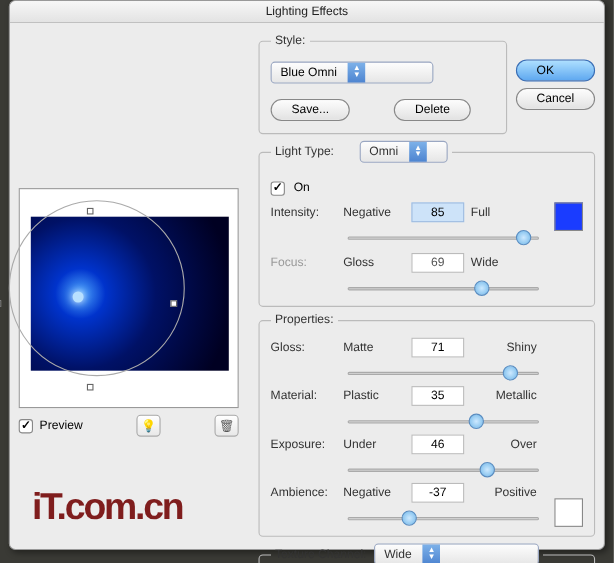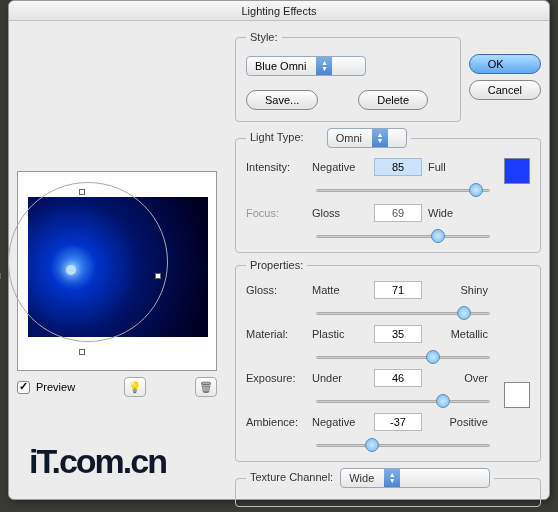--- a/index.html
+++ b/index.html
@@ -34,21 +34,21 @@
 .slider .thumb { position: absolute; top: 1px; width: 14px; height: 14px; background: radial-gradient(#cde9ff,#6fb6e8); border: 1px solid #5a8cc0; border-radius: 50%; transform: translateX(-7px); }
 .select { display: inline-flex; align-items: center; height: 20px; border: 1px solid #9aa7c2; border-radius: 4px; background: linear-gradient(#fdfdfd,#e6e6e6); padding: 0 0 0 8px; overflow: hidden; }
 .select .txt { padding-right: 10px; }
 .select .arrows { width: 16px; height: 20px; background: linear-gradient(#7fb3ea,#4b82cf); color: #fff; display: flex; flex-direction: column; align-items: center; justify-content: center; line-height: 6px; font-size: 7px; }
 .btn { height: 20px; border-radius: 10px; border: 1px solid #888; background: linear-gradient(#fdfdfd,#e2e2e2); padding: 0 18px; line-height: 18px; display: inline-block; }
 .btn.default { background: linear-gradient(#aee0ff,#5fa8f0); border-color: #3a6eb5; color: #000; }
 .btn-col { display: flex; flex-direction: column; gap: 6px; margin-left: auto; }
 .swatch { width: 26px; height: 26px; border: 1px solid #888; }
 .swatch.blue { background: #1a3cff; }
 .swatch.white { background: #fff; }
-.logo { position: absolute; left: 20px; bottom: 18px; font-size: 34px; font-weight: bold; color: #0f172a; letter-spacing: -2px; font-family: Arial, sans-serif; }
+.logo { position: absolute; left: 20px; bottom: 18px; font-size: 34px; font-weight: bold; color: #7f1d1d; letter-spacing: -2px; font-family: Arial, sans-serif; }
 .sliderrow { display: grid; grid-template-columns: 60px 56px 48px 66px; align-items: center; gap: 6px; }
 .sliderwrap { grid-column: 2 / 5; }
 .propgrid .sublbl-r { text-align: right; }
 </style>
 </head>
 <body>
 
 <div class="dialog">
   <div class="titlebar">Lighting Effects</div>
   <div class="content">
@@ -73,21 +73,21 @@
         <div class="icon-well">🗑</div>
       </div>
       <div class="logo">iT.com.cn</div>
     </div>
 
     <div class="right">
       <div class="topline">
         <fieldset class="group" style="flex:1">
           <legend>Style:</legend>
           <div class="row">
-            <div class="select" style="width:120px">
+            <div class="select" style="width:148px">
               <span class="txt">Blue Omni</span>
               <span class="arrows">▲<br>▼</span>
             </div>
           </div>
           <div class="row" style="margin-top:8px;gap:40px">
             <span class="btn">Save...</span>
             <span class="btn">Delete</span>
           </div>
         </fieldset>
         <div class="btn-col">
@@ -97,20 +97,24 @@
       </div>
 
       <fieldset class="group">
         <legend>
           <span>Light Type:</span>
           <span class="select" style="width:80px;margin-left:20px;vertical-align:middle">
             <span class="txt">Omni</span>
             <span class="arrows">▲<br>▼</span>
           </span>
         </legend>
+        <div class="row">
+          <span class="checkbox checked"></span>
+          <span>On</span>
+        </div>
         <div style="display:flex;align-items:flex-start;gap:6px">
          <div style="flex:1">
           <div class="sliderrow">
             <span class="lbl">Intensity:</span>
             <span class="sublbl">Negative</span>
             <input class="nbox" value="85" style="">
             <span class="sublbl-r">Full</span>
             <span></span>
             <div class="slider sliderwrap">
                   <div class="track"></div>
@@ -128,21 +132,21 @@
                   <div class="thumb" style="left:70%"></div>
                 </div>
           </div>
          </div>
          <div class="swatch blue"></div>
         </div>
       </fieldset>
 
       <fieldset class="group propgrid">
         <legend>Properties:</legend>
-        <div style="display:flex;align-items:center;gap:6px">
+        <div style="display:flex;align-items:flex-end;gap:6px">
          <div style="flex:1">
           <div class="sliderrow">
             <span class="lbl">Gloss:</span>
             <span class="sublbl">Matte</span>
             <input class="nbox plain" value="71" style="">
             <span class="sublbl-r">Shiny</span>
             <span></span>
             <div class="slider sliderwrap">
                   <div class="track"></div>
                   <div class="thumb" style="left:85%"></div>

